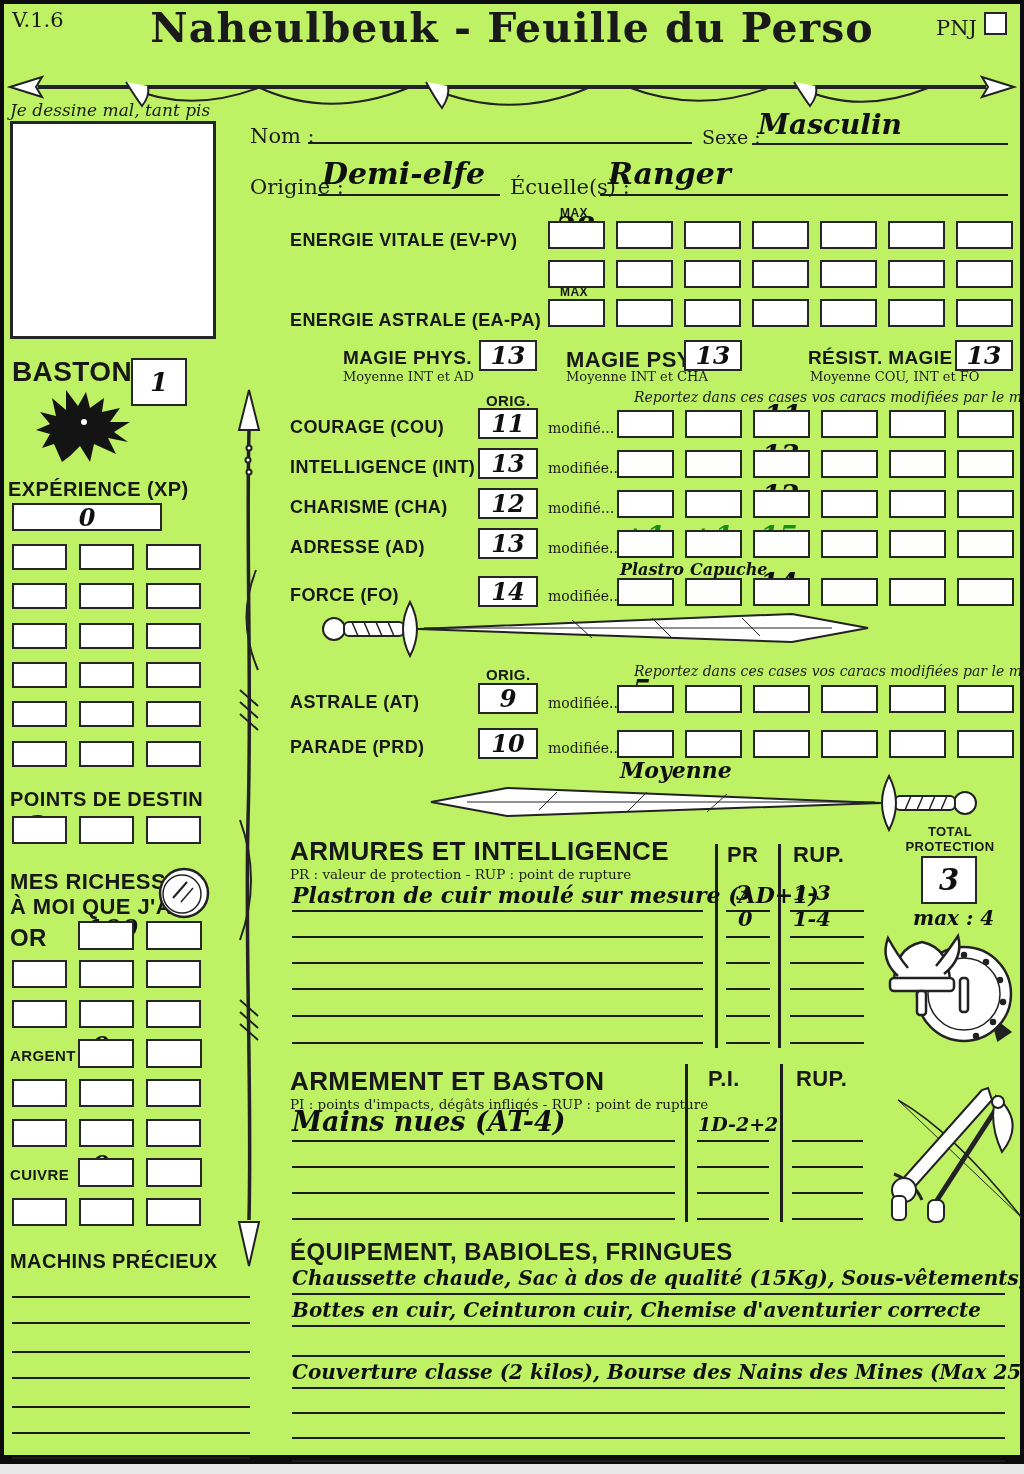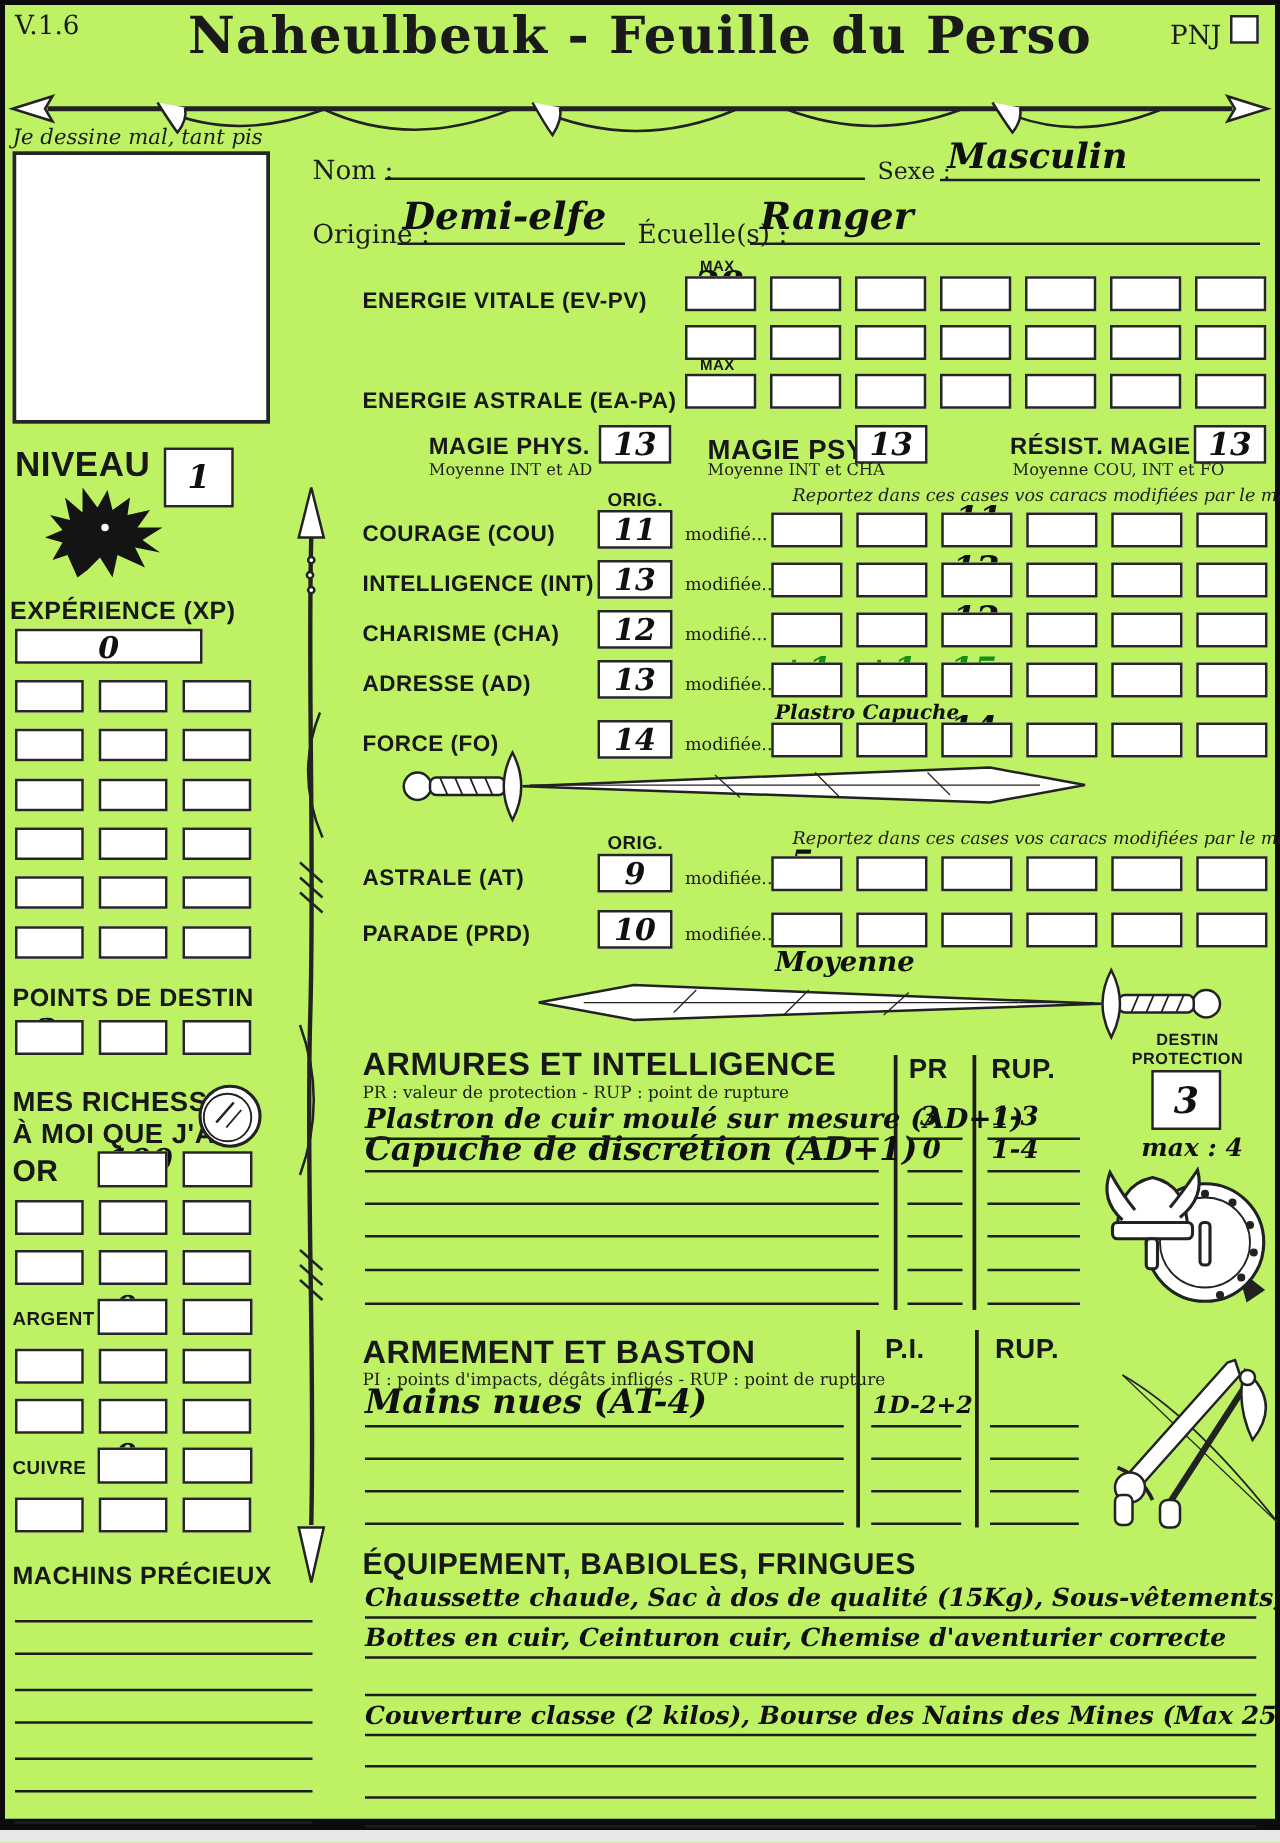--- a/index.html
+++ b/index.html
@@ -42,21 +42,21 @@
       <path d="M790,17 Q850,46 920,18" fill="none"></path>
       <path d="M118,12 q10,16 16,24 q8,-10 6,-20"></path>
       <path d="M418,12 q10,18 16,26 q8,-12 6,-22"></path>
       <path d="M786,12 q10,16 16,24 q8,-10 6,-20"></path>
     </g>
   </svg>
 
   <span class="abs ser it" style="left:10px;top:100px;font-size:17px">Je dessine mal, tant pis</span>
   <div class="box" style="left:10px;top:121px;width:206px;height:218px;border-width:3px"></div>
 
-  <span class="abs blk" style="left:12px;top:356px;font-size:28px">NIVEAU</span>
+  <span class="abs blk" style="left:12px;top:356px;font-size:28px">BASTON</span>
   <div class="box flex" style="left:131px;top:358px;width:56px;height:48px">
     <span class="hand" style="font-size:26px">1</span>
   </div>
 
   <svg style="left:32px;top:384px" width="108" height="88" viewBox="0 0 108 88">
     <path fill="#141414" d="M30,78 L22,60 L10,64 L18,50 L4,46 L18,40 L8,28 L24,32 L20,14 L34,26 L34,6 L46,22 L54,8 L58,24 L72,14 L70,28 L88,24 L78,38 L98,38 L82,48 L96,58 L76,54 L84,70 L62,60 L58,78 L48,62 L38,72 Z"></path>
     <circle cx="52" cy="38" r="3" fill="#fff"></circle>
   </svg>
 
   <span class="abs blk" style="left:8px;top:478px;font-size:20px">EXPÉRIENCE (XP)</span>
@@ -250,21 +250,20 @@
   <span class="abs blk" style="left:290px;top:836px;font-size:26px">ARMURES ET INTELLIGENCE</span>
   <span class="abs ser" style="left:290px;top:866px;font-size:13.5px">PR : valeur de protection - RUP : point de rupture</span>
   <div class="vline" style="left:715px;top:844px;height:204px;width:3px"></div>
   <div class="vline" style="left:778px;top:844px;height:204px;width:3px"></div>
   <span class="abs blk" style="left:727px;top:842px;font-size:22px">PR</span>
   <span class="abs blk" style="left:793px;top:842px;font-size:22px">RUP.</span>
 
   <span class="abs hand" style="left:292px;top:882px;font-size:22px">Plastron de cuir moulé sur mesure (AD+1)</span>
   <span class="abs hand" style="left:736px;top:880px;font-size:21px">3</span>
   <span class="abs hand" style="left:793px;top:880px;font-size:21px">1-3</span>
-  <span class="abs hand" style="left:292px;top:905px;font-size:26px">Capuche de discrétion (AD+1)</span>
   <span class="abs hand" style="left:738px;top:906px;font-size:21px">0</span>
   <span class="abs hand" style="left:793px;top:906px;font-size:21px">1-4</span>
 
   <div class="line" style="left:292px;top:910px;width:411px"></div>
   <div class="line" style="left:292px;top:936px;width:411px"></div>
   <div class="line" style="left:292px;top:962px;width:411px"></div>
   <div class="line" style="left:292px;top:988px;width:411px"></div>
   <div class="line" style="left:292px;top:1015px;width:411px"></div>
   <div class="line" style="left:292px;top:1042px;width:411px"></div>
   <div class="line" style="left:726px;top:910px;width:44px"></div>
@@ -273,21 +272,21 @@
   <div class="line" style="left:726px;top:988px;width:44px"></div>
   <div class="line" style="left:726px;top:1015px;width:44px"></div>
   <div class="line" style="left:726px;top:1042px;width:44px"></div>
   <div class="line" style="left:790px;top:910px;width:74px"></div>
   <div class="line" style="left:790px;top:936px;width:74px"></div>
   <div class="line" style="left:790px;top:962px;width:74px"></div>
   <div class="line" style="left:790px;top:988px;width:74px"></div>
   <div class="line" style="left:790px;top:1015px;width:74px"></div>
   <div class="line" style="left:790px;top:1042px;width:74px"></div>
 
-  <div class="abs blk" style="left:905px;top:824px;width:90px;text-align:center;font-size:13px">DESTIN</div>
+  <div class="abs blk" style="left:905px;top:824px;width:90px;text-align:center;font-size:13px">TOTAL</div>
   <div class="abs blk" style="left:893px;top:839px;width:114px;text-align:center;font-size:13px">PROTECTION</div>
   <div class="box flex" style="left:921px;top:856px;width:56px;height:48px">
     <span class="hand" style="font-size:29px">3</span>
   </div>
   <span class="abs hand" style="left:913px;top:906px;font-size:20px">max : 4</span>
 
   <svg style="left:880px;top:922px" width="134" height="128" viewBox="0 0 134 128">
     <g stroke="#222" fill="#fff" stroke-width="2.5">
       <polygon points="112,96 130,110 118,118" fill="#222"></polygon>
       <circle cx="84" cy="72" r="47"></circle>

